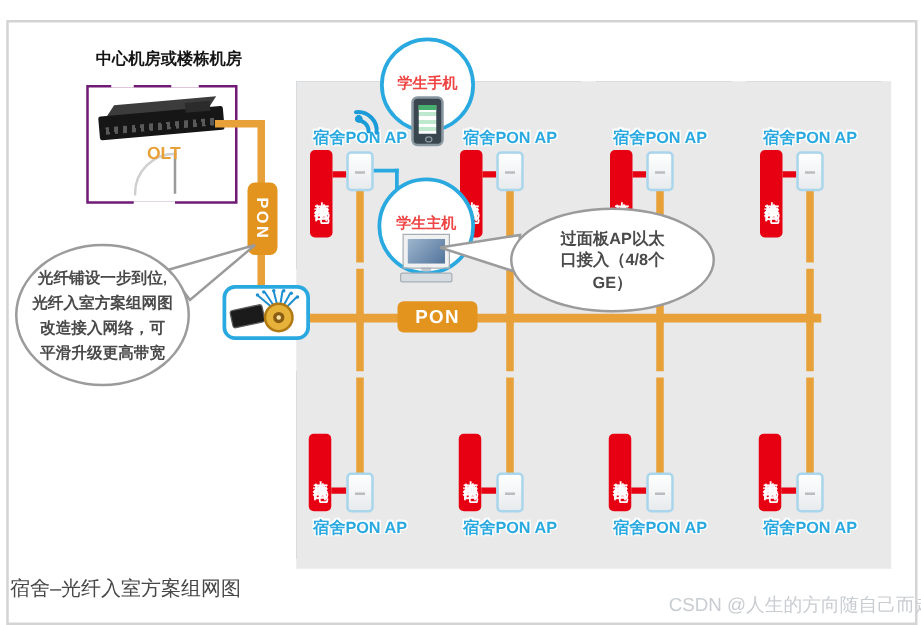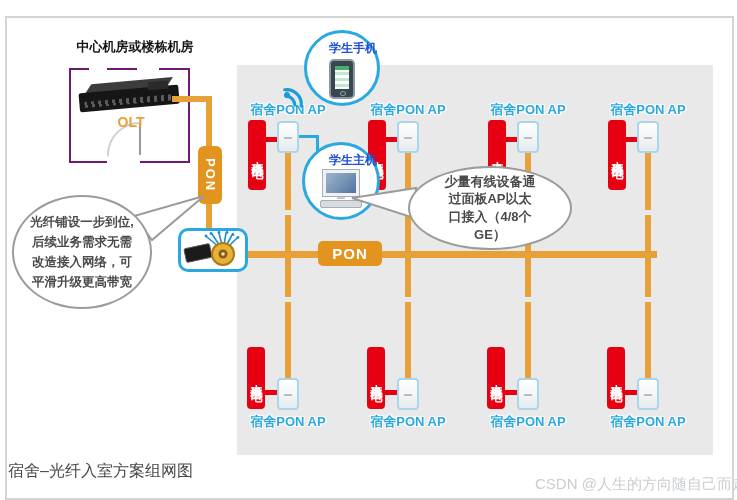--- a/index.html
+++ b/index.html
@@ -67,21 +67,21 @@
   .t .power-line{left:24px;top:67px;width:11px;}
   .t .ap{left:35px;top:51px;}
   .t .ap-label{left:-9px;top:31px;}
   .b .power-label{left:5px;top:45px;height:62px;}
   .b .power-line{left:23px;top:88px;width:12px;}
   .b .ap{left:35px;top:76px;}
   .b .ap-label{left:-9px;top:111px;}
 
   
   .badge-circle{border-radius:50%;background:#fff;border:3px solid #29A9E0;box-sizing:border-box;z-index:20;text-align:center;}
-  .badge-circle .cap{margin-top:7px;font-size:12px;font-weight:700;color:#1d4ed8;white-space:nowrap;text-align:right;}
+  .badge-circle .cap{margin-top:25px;font-size:12px;font-weight:700;color:#ef4444;white-space:nowrap;}
   .phone-body{margin:2px auto 0;width:26px;height:40px;background:#3A464F;border:2px solid #8A98A2;border-radius:5px;box-sizing:border-box;position:relative;}
   .phone-body::before{content:"";position:absolute;left:4px;top:5px;width:14px;height:23px;background:
      linear-gradient(#47AF6D 0 4px,transparent 4px),repeating-linear-gradient(180deg,#BFE9CE 0 3px,#FFFFFF 3px 6px);}
   .phone-body::after{content:"";position:absolute;left:9px;bottom:1px;width:4px;height:3px;border:1px solid #8A98A2;border-radius:50%;}
   .mon{margin:1px auto 0;width:36px;height:26px;background:linear-gradient(135deg,#9FB6CE,#51749B);
      border:3px solid #F1F1F1;outline:1px solid #A7AFB6;box-sizing:border-box;}
   .mon-stand{margin:0 auto;width:8px;height:3px;background:#C2C8CD;}
   .kbd{margin:1px auto 0;width:42px;height:8px;background:#D7DCE0;border:1px solid #A7AFB6;border-radius:2px;box-sizing:border-box;}
   .blue-line{background:#29A9E0;z-index:10;}
 
@@ -295,30 +295,29 @@
     <div class="mon"></div>
     <div class="mon-stand"></div>
     <div class="kbd"></div>
   </div>
 
   <svg class="abs pointer" style="left:128px;top:186px;" width="84" height="58">
     <polygon points="6,30 24,54 76,10" fill="#fff" stroke="#9B9B9B" stroke-width="2"></polygon>
   </svg>
   <div class="abs bubble bubble-left">
     <div class="bl">光纤铺设一步到位,</div>
-    <div class="bl">后续业务需求无需</div>
+    <div class="bl">光纤入室方案组网图</div>
     <div class="bl">改造接入网络，可</div>
     <div class="bl">平滑升级更高带宽</div>
   </div>
 
   <svg class="abs pointer" style="left:344px;top:184px;" width="76" height="40">
     <polygon points="8,14 72,4 70,34" fill="#fff" stroke="#9B9B9B" stroke-width="2"></polygon>
   </svg>
   <div class="abs bubble bubble-right">
-    <div class="bl">少量有线设备通</div>
     <div class="bl">过面板AP以太</div>
     <div class="bl">口接入（4/8个</div>
     <div class="bl">GE）</div>
   </div>
 
   <div class="abs caption">宿舍–光纤入室方案组网图</div>
   <div class="abs watermark">CSDN @人生的方向随自己而走</div>
 </div>
 
 </body></html>

